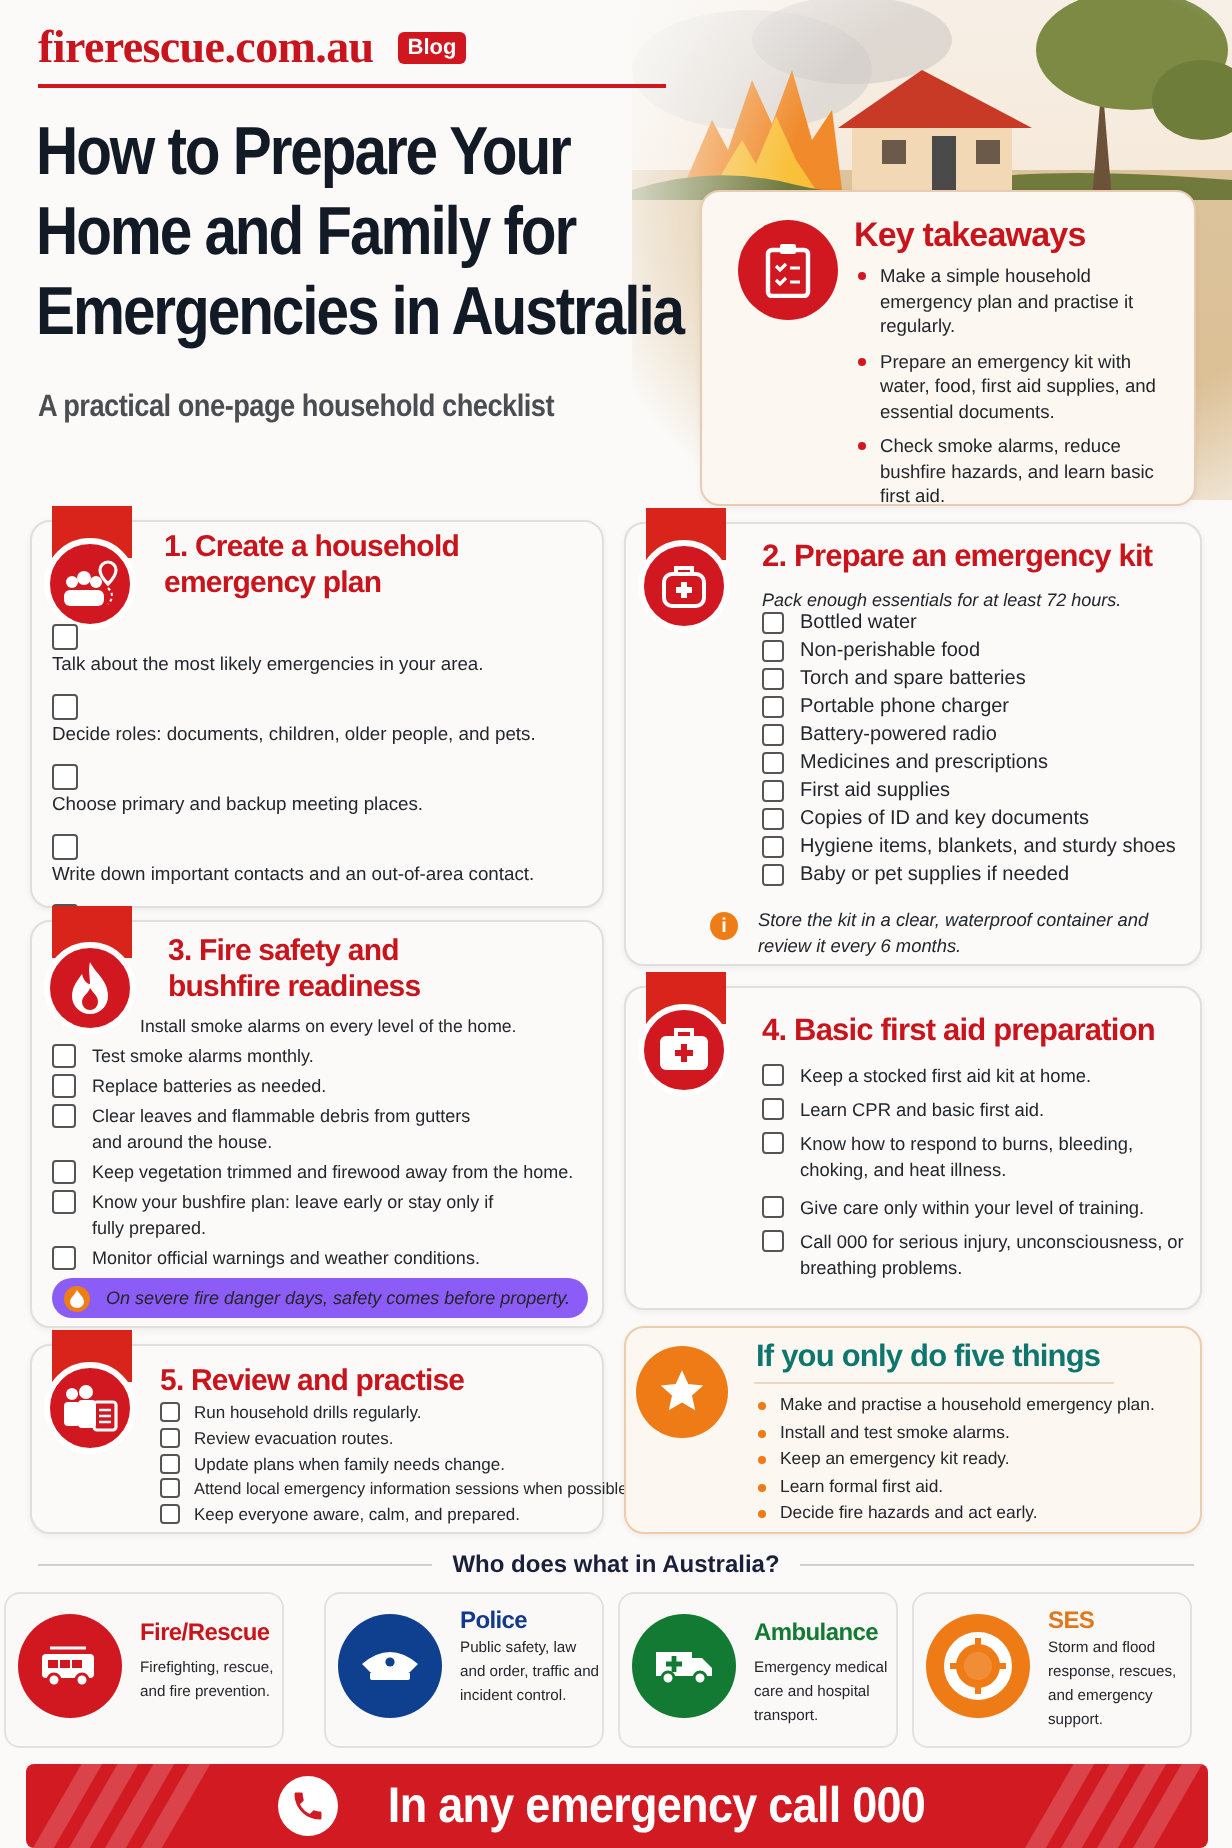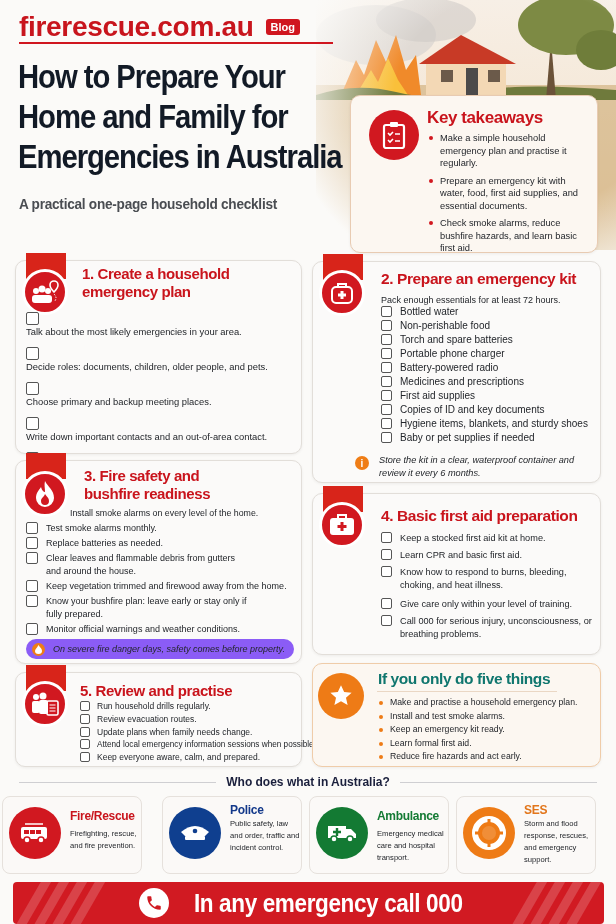--- a/index.html
+++ b/index.html
@@ -3,21 +3,21 @@
 <meta charset="utf-8">
 <style>
   * { box-sizing: border-box; margin: 0; padding: 0; }
   html, body { width: 616px; height: 924px; overflow: hidden; background: #fbfaf8; }
   body { font-family: "Liberation Sans", sans-serif; color: #1d1f24; position: relative; }
 
   .hero-art { position: absolute; right: 0; top: 0; width: 300px; height: 250px; overflow: hidden; }
   .hero-art svg { width: 100%; height: 100%; }
 
   .brand { position: absolute; left: 19px; top: 11px; display: flex; align-items: center; gap: 12px; }
-  .brand-name { color: #c8151d; font-weight: bold; font-size: 28px; letter-spacing: -0.3px; }
+  .brand-name { color: #c8151d; font-weight: bold; font-size: 23px; letter-spacing: -0.3px; font-family: Liberation Serif, serif; }
   .blog-badge { background: #d0161f; color: #fff; font-weight: bold; font-size: 11px; padding: 2px 5px; border-radius: 3px; }
   .brand-rule { position: absolute; left: 19px; top: 42px; width: 314px; height: 2px; background: #d0161f; }
 
   .title { position: absolute; left: 18px; top: 56px; width: 330px; font-family: "Liberation Sans", sans-serif; font-weight: bold; font-size: 34px; line-height: 40px; color: #121a26; letter-spacing: -1.2px; transform: scaleX(0.86); transform-origin: left top; white-space: nowrap; }
   .subtitle { position: absolute; left: 19px; top: 195px; font-size: 15.5px; color: #4a4d52; font-weight: bold; letter-spacing: -0.3px; transform: scaleX(0.88); transform-origin: left top; white-space: nowrap; }
 
   .card { position: absolute; background: #fbfaf9; border: 1px solid #e2ded9; border-radius: 10px; box-shadow: 0 1px 3px rgba(0,0,0,0.06); }
   .ribbon { position: absolute; left: 10px; top: -8px; width: 40px; height: 26px; background: #d8241a; }
   .icon-circle { position: absolute; display: flex; align-items: center; justify-content: center; border-radius: 50%; }
   .icon-circle.red { background: #d11820; border: 3px solid #fff; }
@@ -40,21 +40,21 @@
   .c1 .icon-circle { left: 6px; top: 8px; width: 46px; height: 46px; }
   .c1 .card-title { left: 66px; top: 4px; font-size: 15px; }
   .c1 .check-list { left: 10px; top: 51px; width: 272px; }
   .c1 .check-list li { margin-bottom: 9px; line-height: 13px; font-size: 9.4px; flex-direction: column; }
   .c1 .check-list li .cb { width: 13px; height: 13px; }
 
   
   .c2 { left: 312px; top: 261px; width: 289px; height: 222px; }
   .c2 .icon-circle { left: 6px; top: 8px; width: 46px; height: 46px; }
   .c2 .card-title { left: 68px; top: 8px; font-size: 15.5px; }
-  .c2 .subtext { position: absolute; left: 68px; top: 33px; font-size: 9px; color: #23262b; }
+  .c2 .subtext { position: absolute; left: 68px; top: 33px; font-size: 9px; font-style: italic; color: #23262b; }
   .c2 .check-list { left: 68px; top: 44px; width: 215px; }
   .c2 .check-list li { margin-bottom: 2.6px; line-height: 11.4px; font-size: 10px; }
   .c2 .check-list li .cb { width: 11px; height: 11px; }
   .info-note { position: absolute; left: 42px; top: 192px; display: flex; align-items: flex-start; gap: 10px; font-size: 9.2px; font-style: italic; line-height: 13px; color: #23262b; width: 240px; }
   .info-dot { flex: 0 0 auto; width: 14px; height: 14px; border-radius: 50%; background: #ef7d16; color: #fff; font-size: 10px; font-weight: bold; font-style: normal; display: flex; align-items: center; justify-content: center; margin-top: 2px; }
 
   
   .c3 { left: 15px; top: 460px; width: 287px; height: 204px; }
   .c3 .icon-circle { left: 6px; top: 10px; width: 46px; height: 46px; }
   .c3 .card-title { left: 68px; top: 6px; font-size: 15px; }
@@ -395,21 +395,21 @@
         <path d="M12,2 l2.9,6.3 6.9,0.7 -5.2,4.6 1.5,6.8 L12,16.9 5.9,20.4 7.4,13.6 2.2,9 9.1,8.3z" fill="#fff"></path>
       </svg>
   </div>
   <h2 class="card-title">If you only do five things</h2>
   <div class="title-rule"></div>
   <ul class="bullets">
     <li>Make and practise a household emergency plan.</li>
     <li>Install and test smoke alarms.</li>
     <li>Keep an emergency kit ready.</li>
     <li>Learn formal first aid.</li>
-    <li>Reduce fire hazards and act early.</li>
+    <li>Decide fire hazards and act early.</li>
   </ul>
 </section>
 
 <div class="who-heading">
   <span class="rule"></span>
   <span class="text">Who does what in Australia?</span>
   <span class="rule"></span>
 </div>
 
 <div class="agency" style="left:2px">

